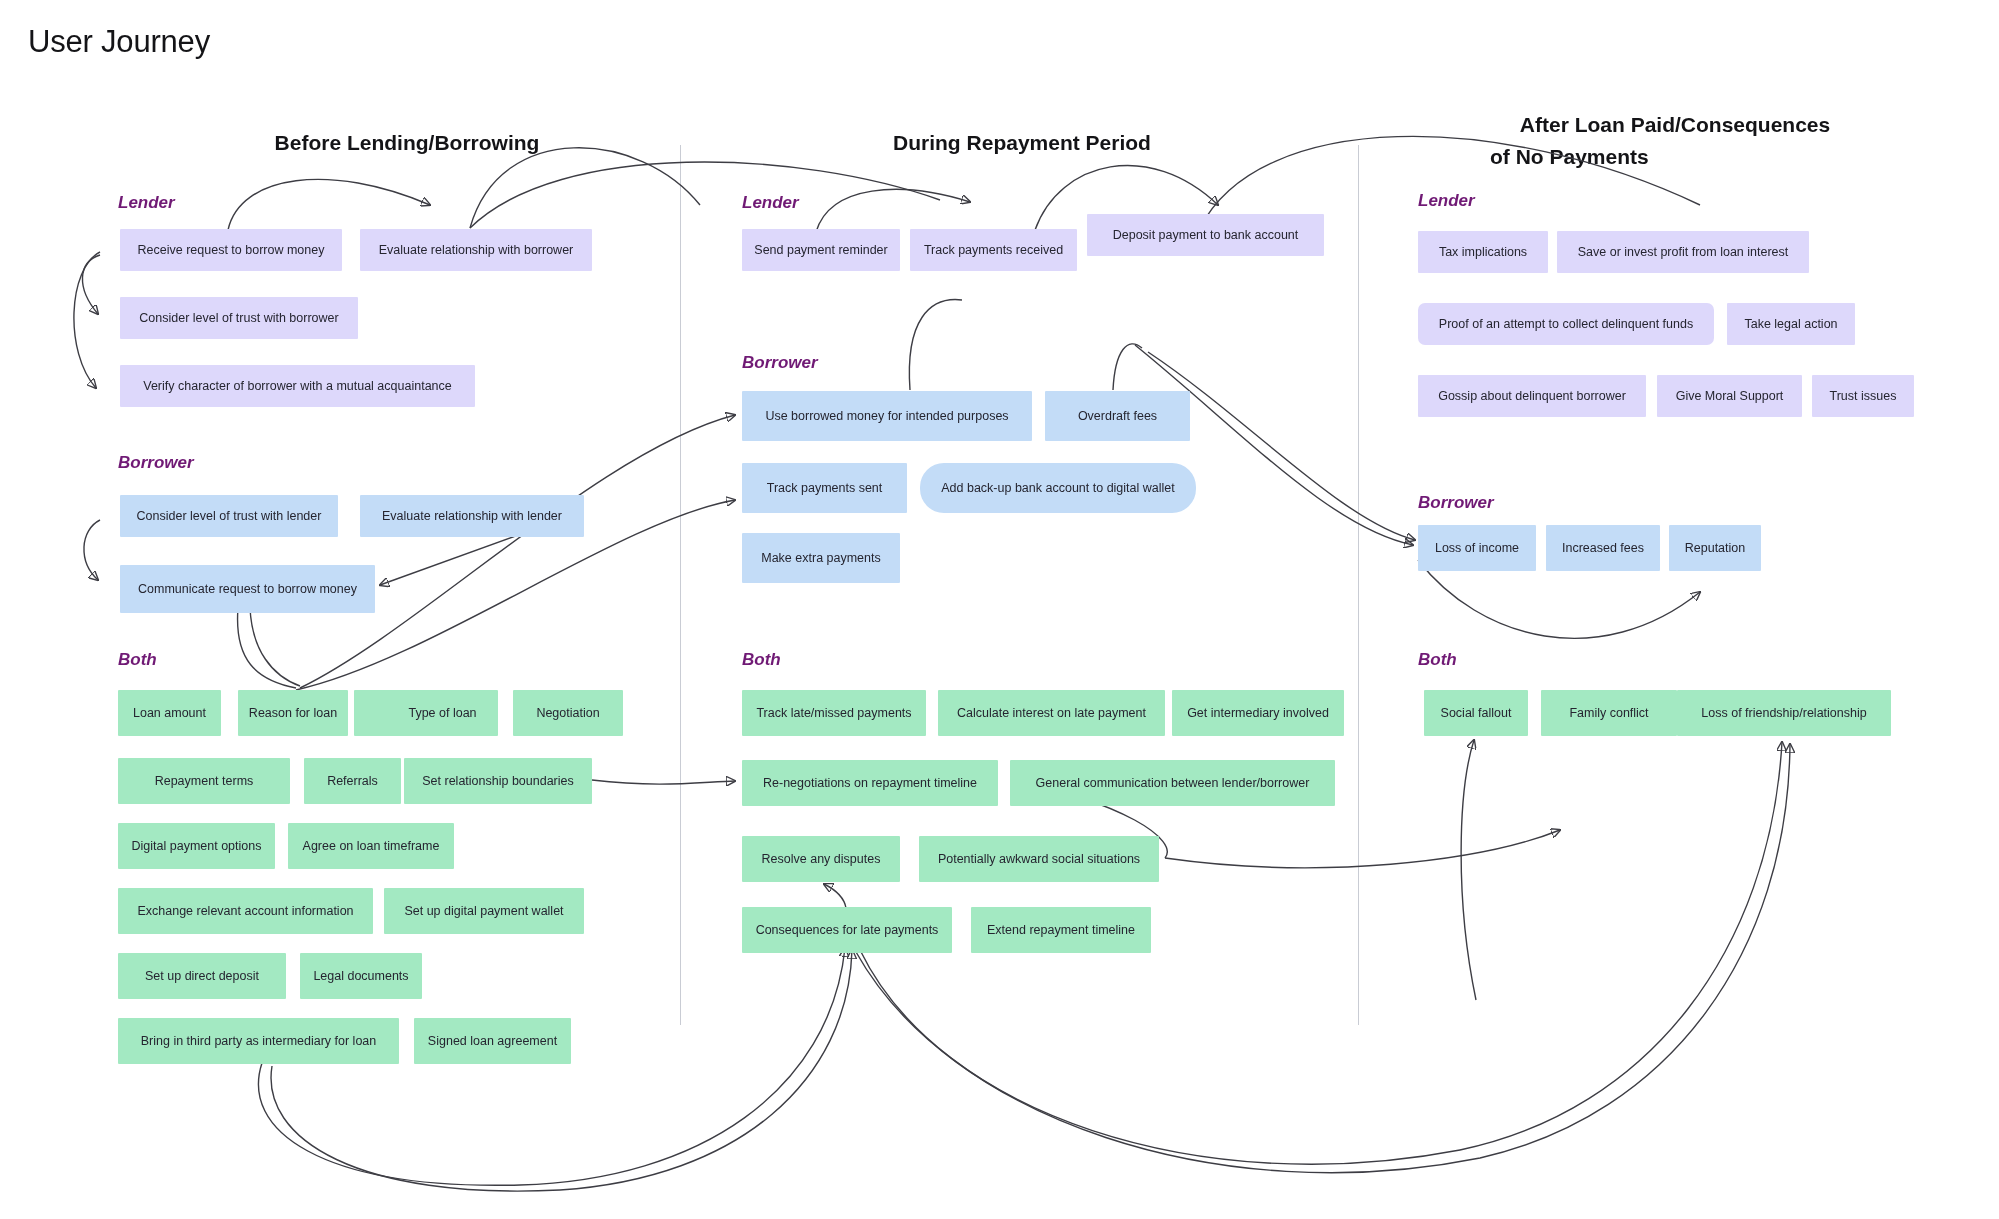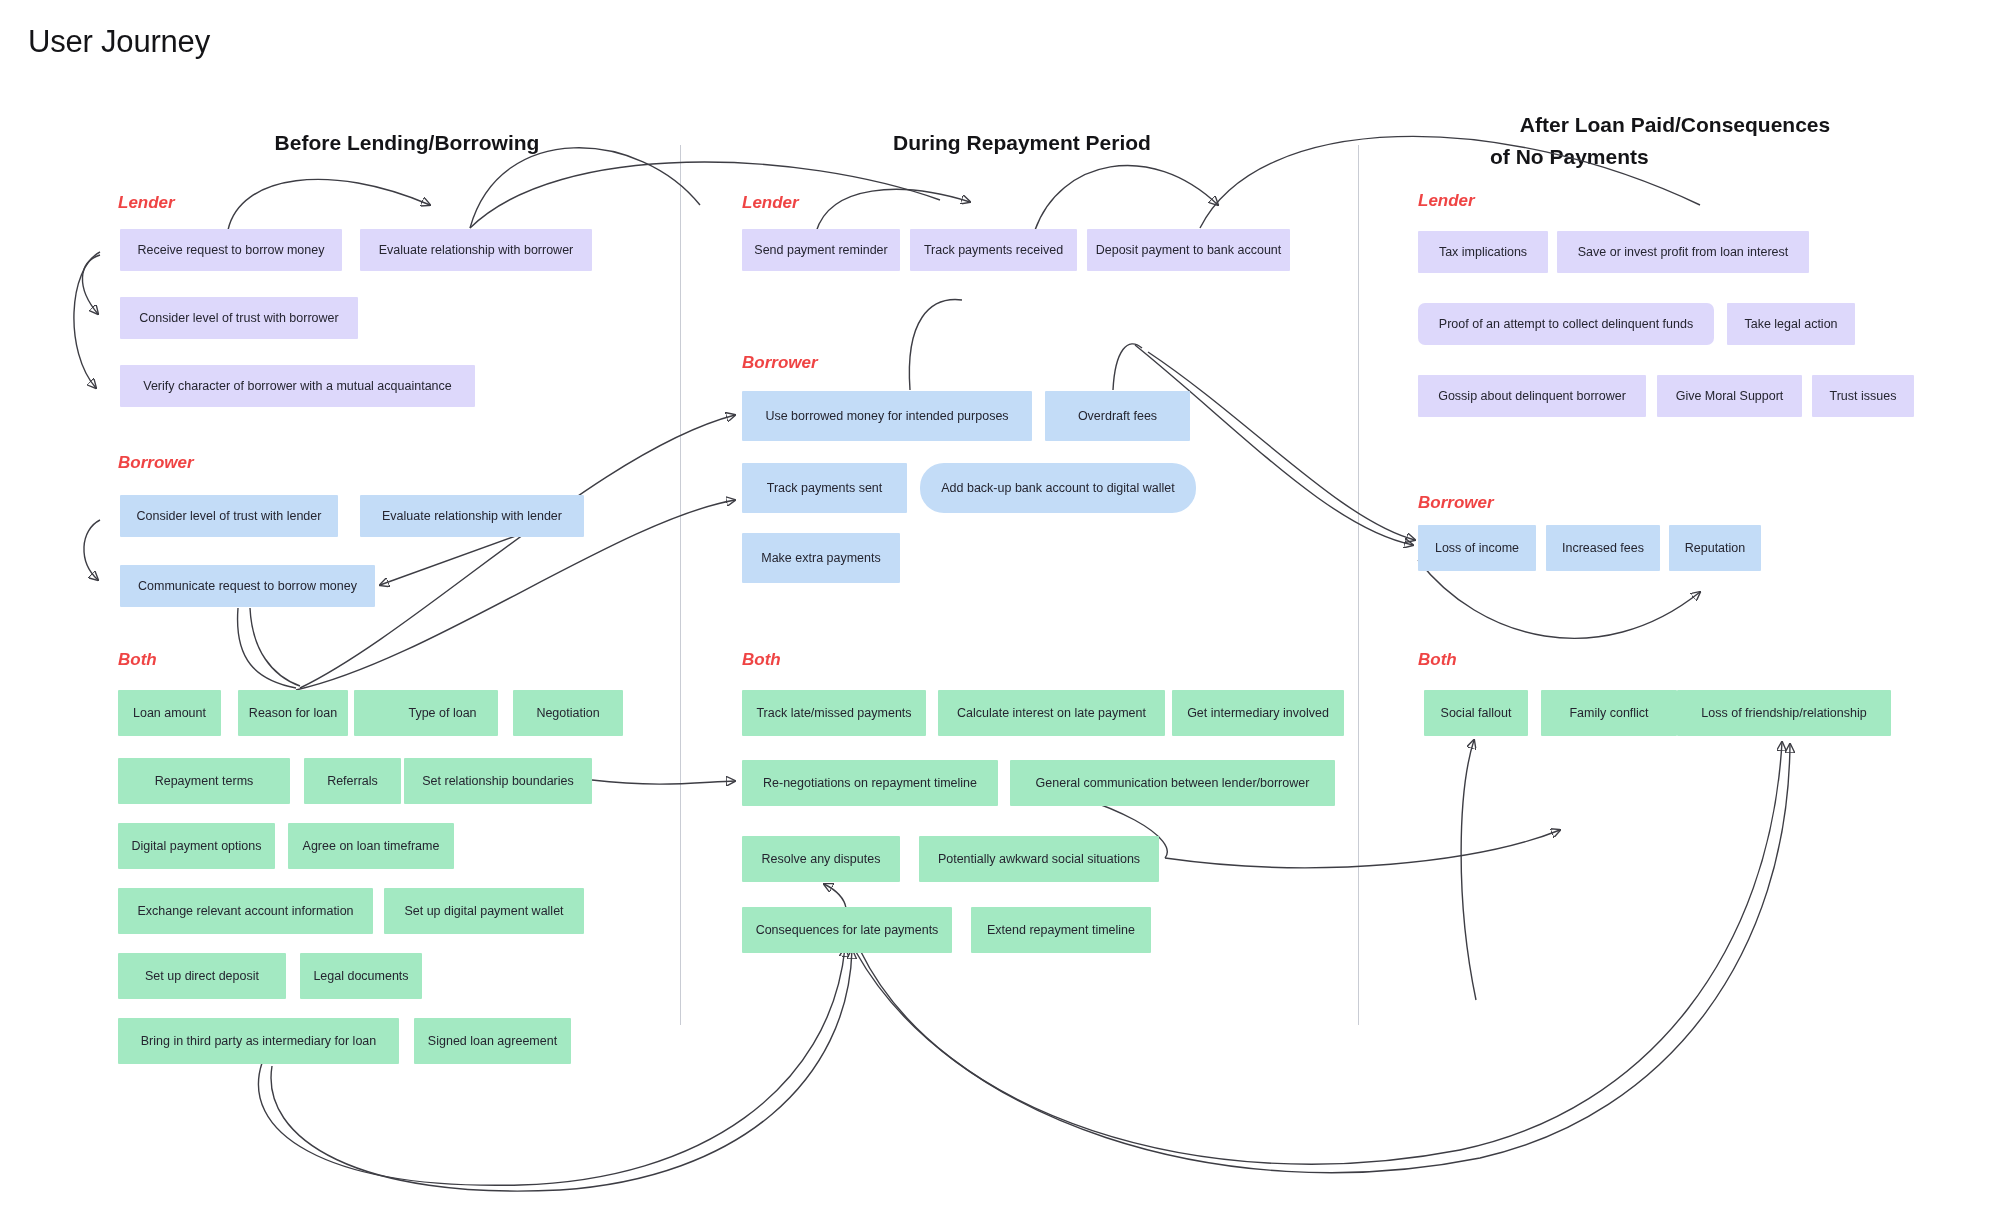--- a/index.html
+++ b/index.html
@@ -38,21 +38,21 @@
   .divider {
     position: absolute;
     width: 1px;
     background: #c9ccd4;
   }
   .role-label {
     position: absolute;
     font-size: 17px;
     font-style: italic;
     font-weight: bold;
-    color: #ef4444;
+    color: #701a75;
   }
   .node {
     position: absolute;
     display: flex;
     align-items: center;
     justify-content: center;
     box-sizing: border-box;
     padding: 0 9px;
     font-size: 12.5px;
     line-height: 1.2;
@@ -157,39 +157,39 @@
     <path d="M 856 952 C 950 1120 1220 1210 1480 1158 C 1670 1115 1788 952 1790 744" marker-end="url(#arrow)"></path>
   </svg>
 
   <div id="node-layer">
       <div class="node lender" style="left: 120px; top: 229px; width: 222px; height: 42px;">Receive request to borrow money</div>
       <div class="node lender" style="left: 360px; top: 229px; width: 232px; height: 42px;">Evaluate relationship with borrower</div>
       <div class="node lender" style="left: 120px; top: 297px; width: 238px; height: 42px;">Consider level of trust with borrower</div>
       <div class="node lender" style="left: 120px; top: 365px; width: 355px; height: 42px;">Verify character of borrower with a mutual acquaintance</div>
       <div class="node borrower" style="left: 120px; top: 495px; width: 218px; height: 42px;">Consider level of trust with lender</div>
       <div class="node borrower" style="left: 360px; top: 495px; width: 224px; height: 42px;">Evaluate relationship with lender</div>
-      <div class="node borrower" style="left: 120px; top: 565px; width: 255px; height: 42px;">Communicate request to borrow money</div>
+      <div class="node borrower" style="left: 120px; top: 565px; width: 255px; height: 48px;">Communicate request to borrow money</div>
       <div class="node both" style="left: 118px; top: 690px; width: 103px; height: 46px;">Loan amount</div>
       <div class="node both" style="left: 238px; top: 690px; width: 110px; height: 46px;">Reason for loan</div>
       <div class="node both" style="left: 354px; top: 690px; width: 144px; height: 46px; padding-left: 42px;">Type of loan</div>
       <div class="node both" style="left: 513px; top: 690px; width: 110px; height: 46px;">Negotiation</div>
       <div class="node both" style="left: 118px; top: 758px; width: 172px; height: 46px;">Repayment terms</div>
       <div class="node both" style="left: 304px; top: 758px; width: 97px; height: 46px;">Referrals</div>
       <div class="node both" style="left: 404px; top: 758px; width: 188px; height: 46px;">Set relationship boundaries</div>
       <div class="node both" style="left: 118px; top: 823px; width: 157px; height: 46px;">Digital payment options</div>
       <div class="node both" style="left: 288px; top: 823px; width: 166px; height: 46px;">Agree on loan timeframe</div>
       <div class="node both" style="left: 118px; top: 888px; width: 255px; height: 46px;">Exchange relevant account information</div>
       <div class="node both" style="left: 384px; top: 888px; width: 200px; height: 46px;">Set up digital payment wallet</div>
       <div class="node both" style="left: 118px; top: 953px; width: 168px; height: 46px;">Set up direct deposit</div>
       <div class="node both" style="left: 300px; top: 953px; width: 122px; height: 46px;">Legal documents</div>
       <div class="node both" style="left: 118px; top: 1018px; width: 281px; height: 46px;">Bring in third party as intermediary for loan</div>
       <div class="node both" style="left: 414px; top: 1018px; width: 157px; height: 46px;">Signed loan agreement</div>
       <div class="node lender" style="left: 742px; top: 229px; width: 158px; height: 42px;">Send payment reminder</div>
       <div class="node lender" style="left: 910px; top: 229px; width: 167px; height: 42px;">Track payments received</div>
-      <div class="node lender" style="left: 1087px; top: 229px; width: 203px; height: 42px;">Deposit payment to bank account</div>
+      <div class="node lender" style="left: 1087px; top: 214px; width: 237px; height: 42px;">Deposit payment to bank account</div>
       <div class="node borrower" style="left: 742px; top: 391px; width: 290px; height: 50px;">Use borrowed money for intended purposes</div>
       <div class="node borrower" style="left: 1045px; top: 391px; width: 145px; height: 50px;">Overdraft fees</div>
       <div class="node borrower" style="left: 742px; top: 463px; width: 165px; height: 50px;">Track payments sent</div>
       <div class="node borrower" style="left: 920px; top: 463px; width: 276px; height: 50px; border-radius: 24px;">Add back-up bank account to digital wallet</div>
       <div class="node borrower" style="left: 742px; top: 533px; width: 158px; height: 50px;">Make extra payments</div>
       <div class="node both" style="left: 742px; top: 690px; width: 184px; height: 46px;">Track late/missed payments</div>
       <div class="node both" style="left: 938px; top: 690px; width: 227px; height: 46px;">Calculate interest on late payment</div>
       <div class="node both" style="left: 1172px; top: 690px; width: 172px; height: 46px;">Get intermediary involved</div>
       <div class="node both" style="left: 742px; top: 760px; width: 256px; height: 46px;">Re-negotiations on repayment timeline</div>
       <div class="node both" style="left: 1010px; top: 760px; width: 325px; height: 46px;">General communication between lender/borrower</div>

